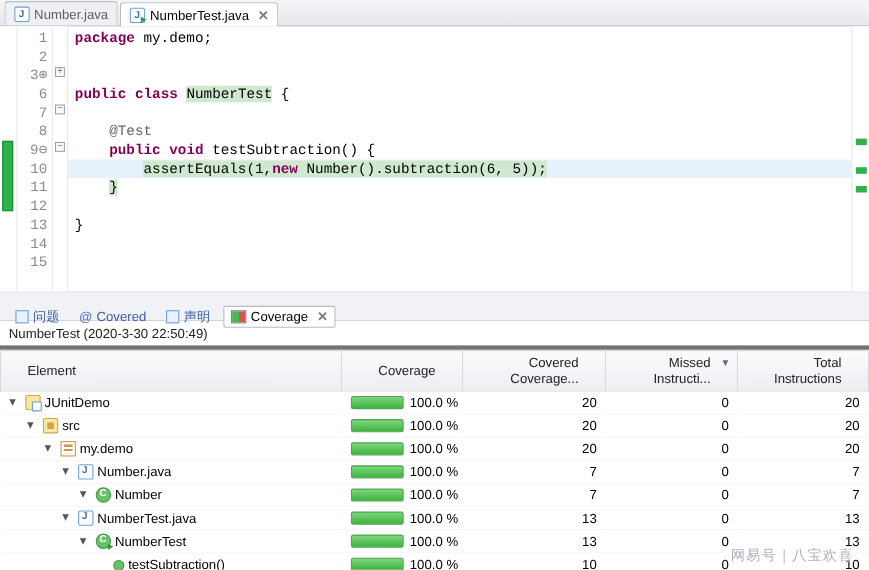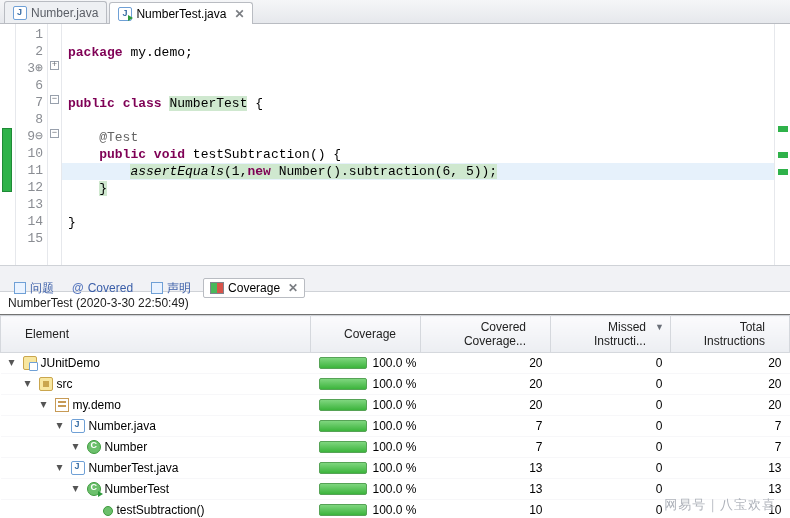--- a/index.html
+++ b/index.html
@@ -89,27 +89,27 @@
     width:14px;
     background:#fff;
     border-right:1px solid #e6e8ec;
     position:relative;
   }
   .fold {
     position:absolute; left:2px; width:9px; height:9px;
     border:1px solid #98a0ac; background:#fff;
     text-align:center; line-height:7px; font-size:9px; color:#6a6f78;
   }
-  .code-body { flex:1; padding-top:20px; position:relative; }
+  .code-body { flex:1; padding-top:2px; position:relative; }
   .cline { white-space: pre; padding-left:6px; position:relative;}
   .cline.hl { background:#e6f1fb; }
   .cline .hlspan { background:#cfe8cf; }
   .kw  { color:#7f0055; font-weight:bold; }
   .ann { color:#646464;text-align:center; }
-  .fn  { font-style:italic; }
+  .fn  { }
   .eol-box { display:inline-block; border:1px solid #b5b9c0; width:9px; height:11px; vertical-align:-1px;}
   
   .ovruler { width:16px; background:#fff; border-left:1px solid #e6e8ec; position:relative;}
   .ovmark{position:absolute; right:2px; width:10px; height:6px; background:#2fb24a;}
   
   .bottom-tabs {
     display:flex; align-items:center; gap:6px;
     padding:4px 6px 2px 8px;
     background:#f1f2f5;
     border-bottom:1px solid #cfd2d7;
@@ -126,21 +126,21 @@
   .icon-at { font-weight:bold; color:#5a7abf; }
   .icon-cov {
     width:14px;height:12px;display:inline-block;position:relative;
     background:linear-gradient(90deg,#49b85b 50%,#d8534a 50%);
     border:1px solid #7f848c;
   }
   
   .cov-heading {
     padding:4px 8px;
     background:#fff;
-    border-bottom:1px solid #737373;
+    border-bottom:4px solid #737373;
     color:#222;
   }
   
   .cov-table { width:100%; border-collapse:collapse; table-layout:fixed; }
   .cov-table th {
     text-align:left; font-weight:normal;
     background:linear-gradient(#fbfbfd,#eceef2);
     border:1px solid #d5d8dd; border-top:1px solid #cfd2d7;
     padding:4px 24px; color:#222;
     position:relative;

